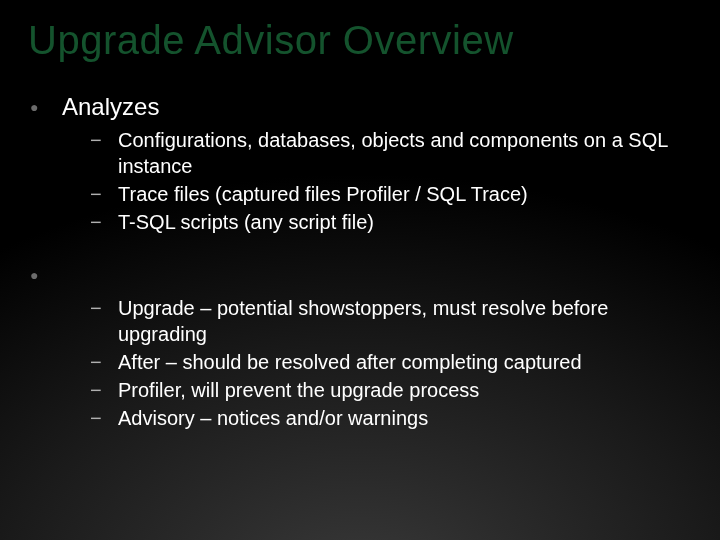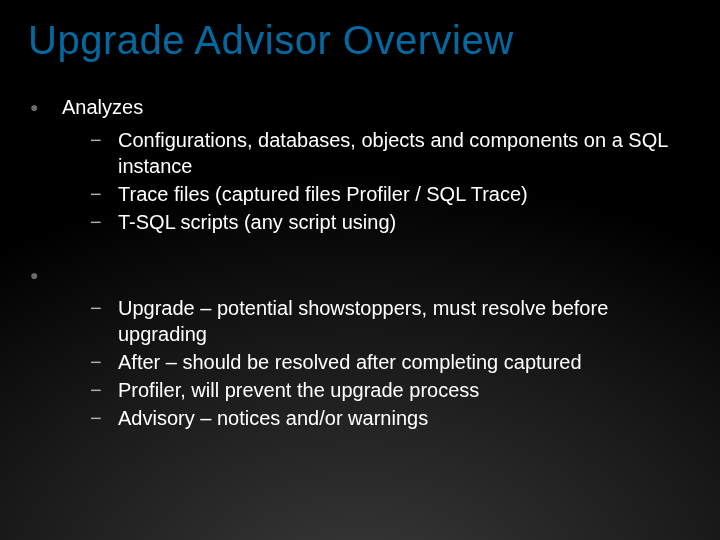--- a/index.html
+++ b/index.html
@@ -6,40 +6,40 @@
   html, body { width: 720px; height: 540px; overflow: hidden; }
   body {
     background: radial-gradient(ellipse 900px 600px at 50% 110%, #3a3a3a 0%, #1a1a1a 40%, #000000 70%);
     font-family: "Segoe UI", Arial, sans-serif;
     color: #ffffff;
     padding: 18px 28px 28px 28px;
   }
   .title {
     font-size: 40px;
     font-weight: 400;
-    color: #0369a1;
+    color: #14532d;
     margin-bottom: 28px;
     letter-spacing: 0.5px;
   }
   .section {
     display: flex;
     align-items: flex-start;
     margin-bottom: 4px;
   }
   .bullet-dot {
     width: 34px;
     flex-shrink: 0;
     color: #6b6b6b;
     font-size: 14px;
     line-height: 32px;
     text-align: left;
     padding-left: 2px;
   }
   .section-heading {
-    font-size: 20px;
+    font-size: 24px;
     color: #ffffff;
     font-weight: 400;
     line-height: 32px;
   }
   .sublist {
     margin-left: 62px;
     margin-bottom: 24px;
   }
   .subitem {
     display: flex;
@@ -71,21 +71,21 @@
   <div class="subitem">
     <div class="dash">−</div>
     <div class="subtext">Configurations, databases, objects and components on a SQL instance</div>
   </div>
   <div class="subitem">
     <div class="dash">−</div>
     <div class="subtext">Trace files (captured files Profiler / SQL Trace)</div>
   </div>
   <div class="subitem">
     <div class="dash">−</div>
-    <div class="subtext">T-SQL scripts (any script using)</div>
+    <div class="subtext">T-SQL scripts (any script file)</div>
   </div>
 </div>
 
 <div class="section">
   <div class="bullet-dot">●</div>
 </div>
 <div class="sublist">
   <div class="subitem">
     <div class="dash">−</div>
     <div class="subtext">Upgrade – potential showstoppers, must resolve before upgrading</div>

